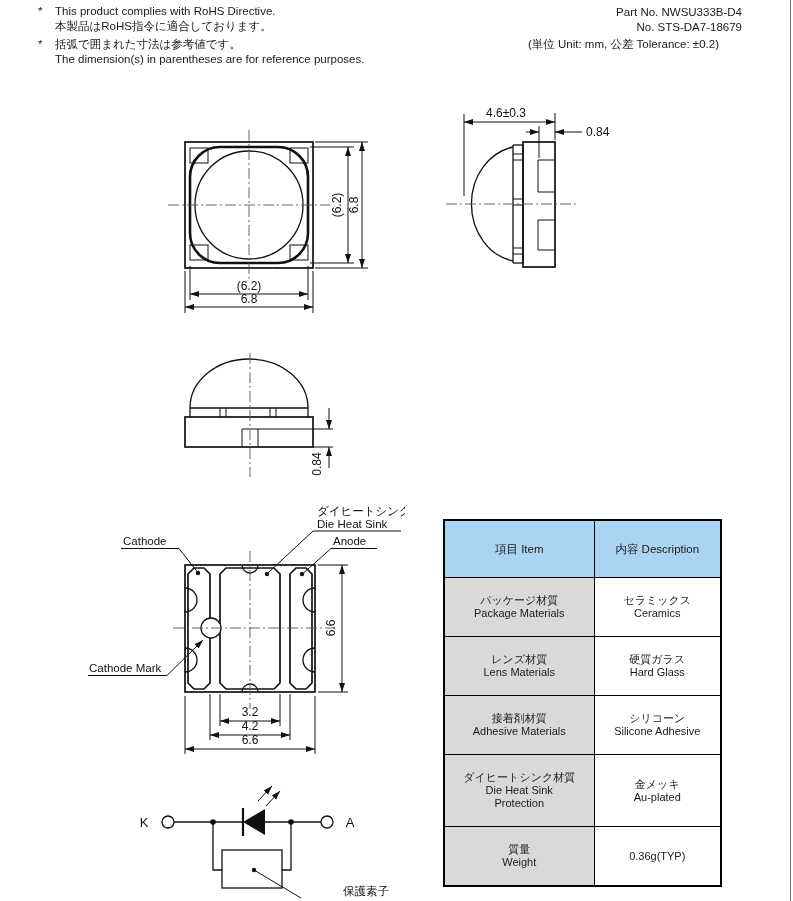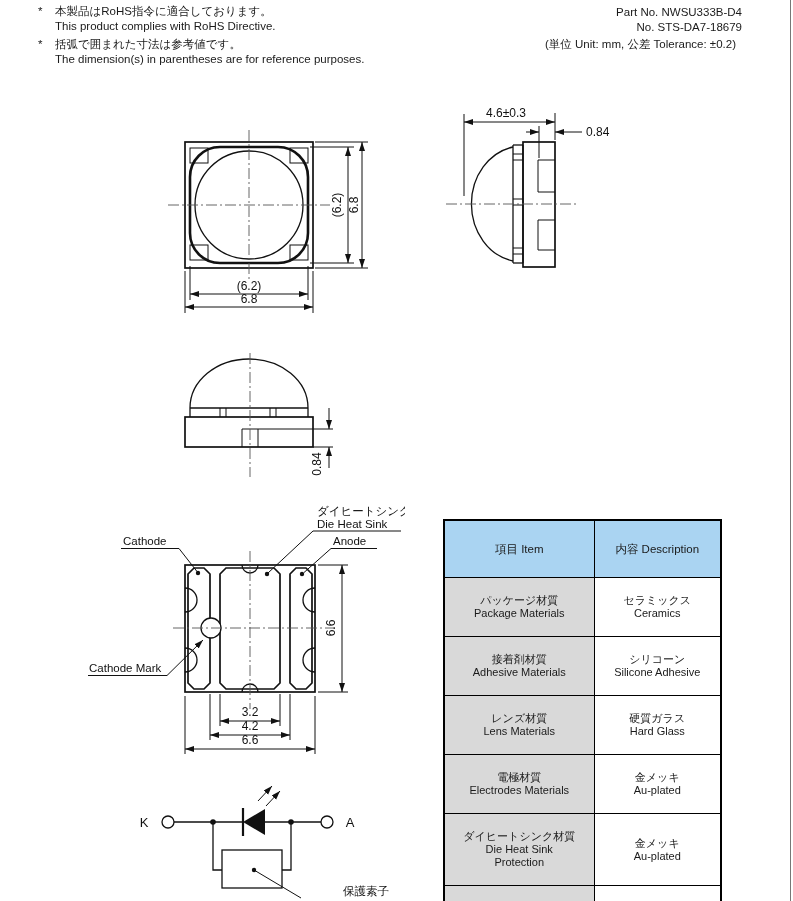--- a/index.html
+++ b/index.html
@@ -35,38 +35,38 @@
 </style>
 </head>
 <body>
 
 <div class="canvas">
 
   <div class="abs" style="left:38px;top:4px;">
     <div class="note">
       <span class="star">*</span>
       <span>
+        <span style="display:block">This product complies with RoHS Directive.</span>
         <span style="display:block">本製品はRoHS指令に適合しております。</span>
-        <span style="display:block">This product complies with RoHS Directive.</span>
       </span>
     </div>
     <div class="note" style="margin-top:3px;">
       <span class="star">*</span>
       <span>
         <span style="display:block">括弧で囲まれた寸法は参考値です。</span>
         <span style="display:block">The dimension(s) in parentheses are for reference purposes.</span>
       </span>
     </div>
   </div>
 
   <div class="abs hdr-right" style="right:51px;top:5px;">
     <div>Part No. NWSU333B-D4</div>
     <div>No. STS-DA7-18679</div>
   </div>
-  <div class="abs unit-note" style="right:57px;top:37px;">(単位 Unit: mm,  公差 Tolerance: ±0.2)</div>
+  <div class="abs unit-note" style="right:74px;top:37px;">(単位 Unit: mm,  公差 Tolerance: ±0.2)</div>
 
   <div class="abs edge-line" style="left:790px;top:0;"></div>
 
   <svg class="abs" style="left:160px;top:130px;" width="230" height="190" viewBox="0 0 230 190">
     <defs>
       <marker id="mTV" markerWidth="10" markerHeight="8" refX="9" refY="3" orient="auto-start-reverse" markerUnits="userSpaceOnUse">
         <path d="M0,0 L9,3 L0,6 Z" fill="#111"></path>
       </marker>
     </defs>
     <g>
@@ -254,46 +254,36 @@
           <div>パッケージ材質</div>
           <div>Package Materials</div>
         </td>
         <td class="desc">
           <div>セラミックス</div>
           <div>Ceramics</div>
         </td>
       </tr>
       <tr class="r-std">
         <td class="item">
+          <div>レンズ材質</div>
+          <div>Lens Materials</div>
+        </td>
+        <td class="desc">
+          <div>硬質ガラス</div>
+          <div>Hard Glass</div>
+        </td>
+      </tr>
+      <tr class="r-std">
+        <td class="item">
           <div>接着剤材質</div>
           <div>Adhesive Materials</div>
         </td>
         <td class="desc">
           <div>シリコーン</div>
           <div>Silicone Adhesive</div>
-        </td>
-      </tr>
-      <tr class="r-std">
-        <td class="item">
-          <div>レンズ材質</div>
-          <div>Lens Materials</div>
-        </td>
-        <td class="desc">
-          <div>硬質ガラス</div>
-          <div>Hard Glass</div>
-        </td>
-      </tr>
-      <tr class="r-std">
-        <td class="item">
-          <div>電極材質</div>
-          <div>Electrodes Materials</div>
-        </td>
-        <td class="desc">
-          <div>金メッキ</div>
-          <div>Au-plated</div>
         </td>
       </tr>
       <tr class="r-tall">
         <td class="item">
           <div>ダイヒートシンク材質</div>
           <div>Die Heat Sink Protection</div>
         </td>
         <td class="desc">
           <div>金メッキ</div>
           <div>Au-plated</div>

